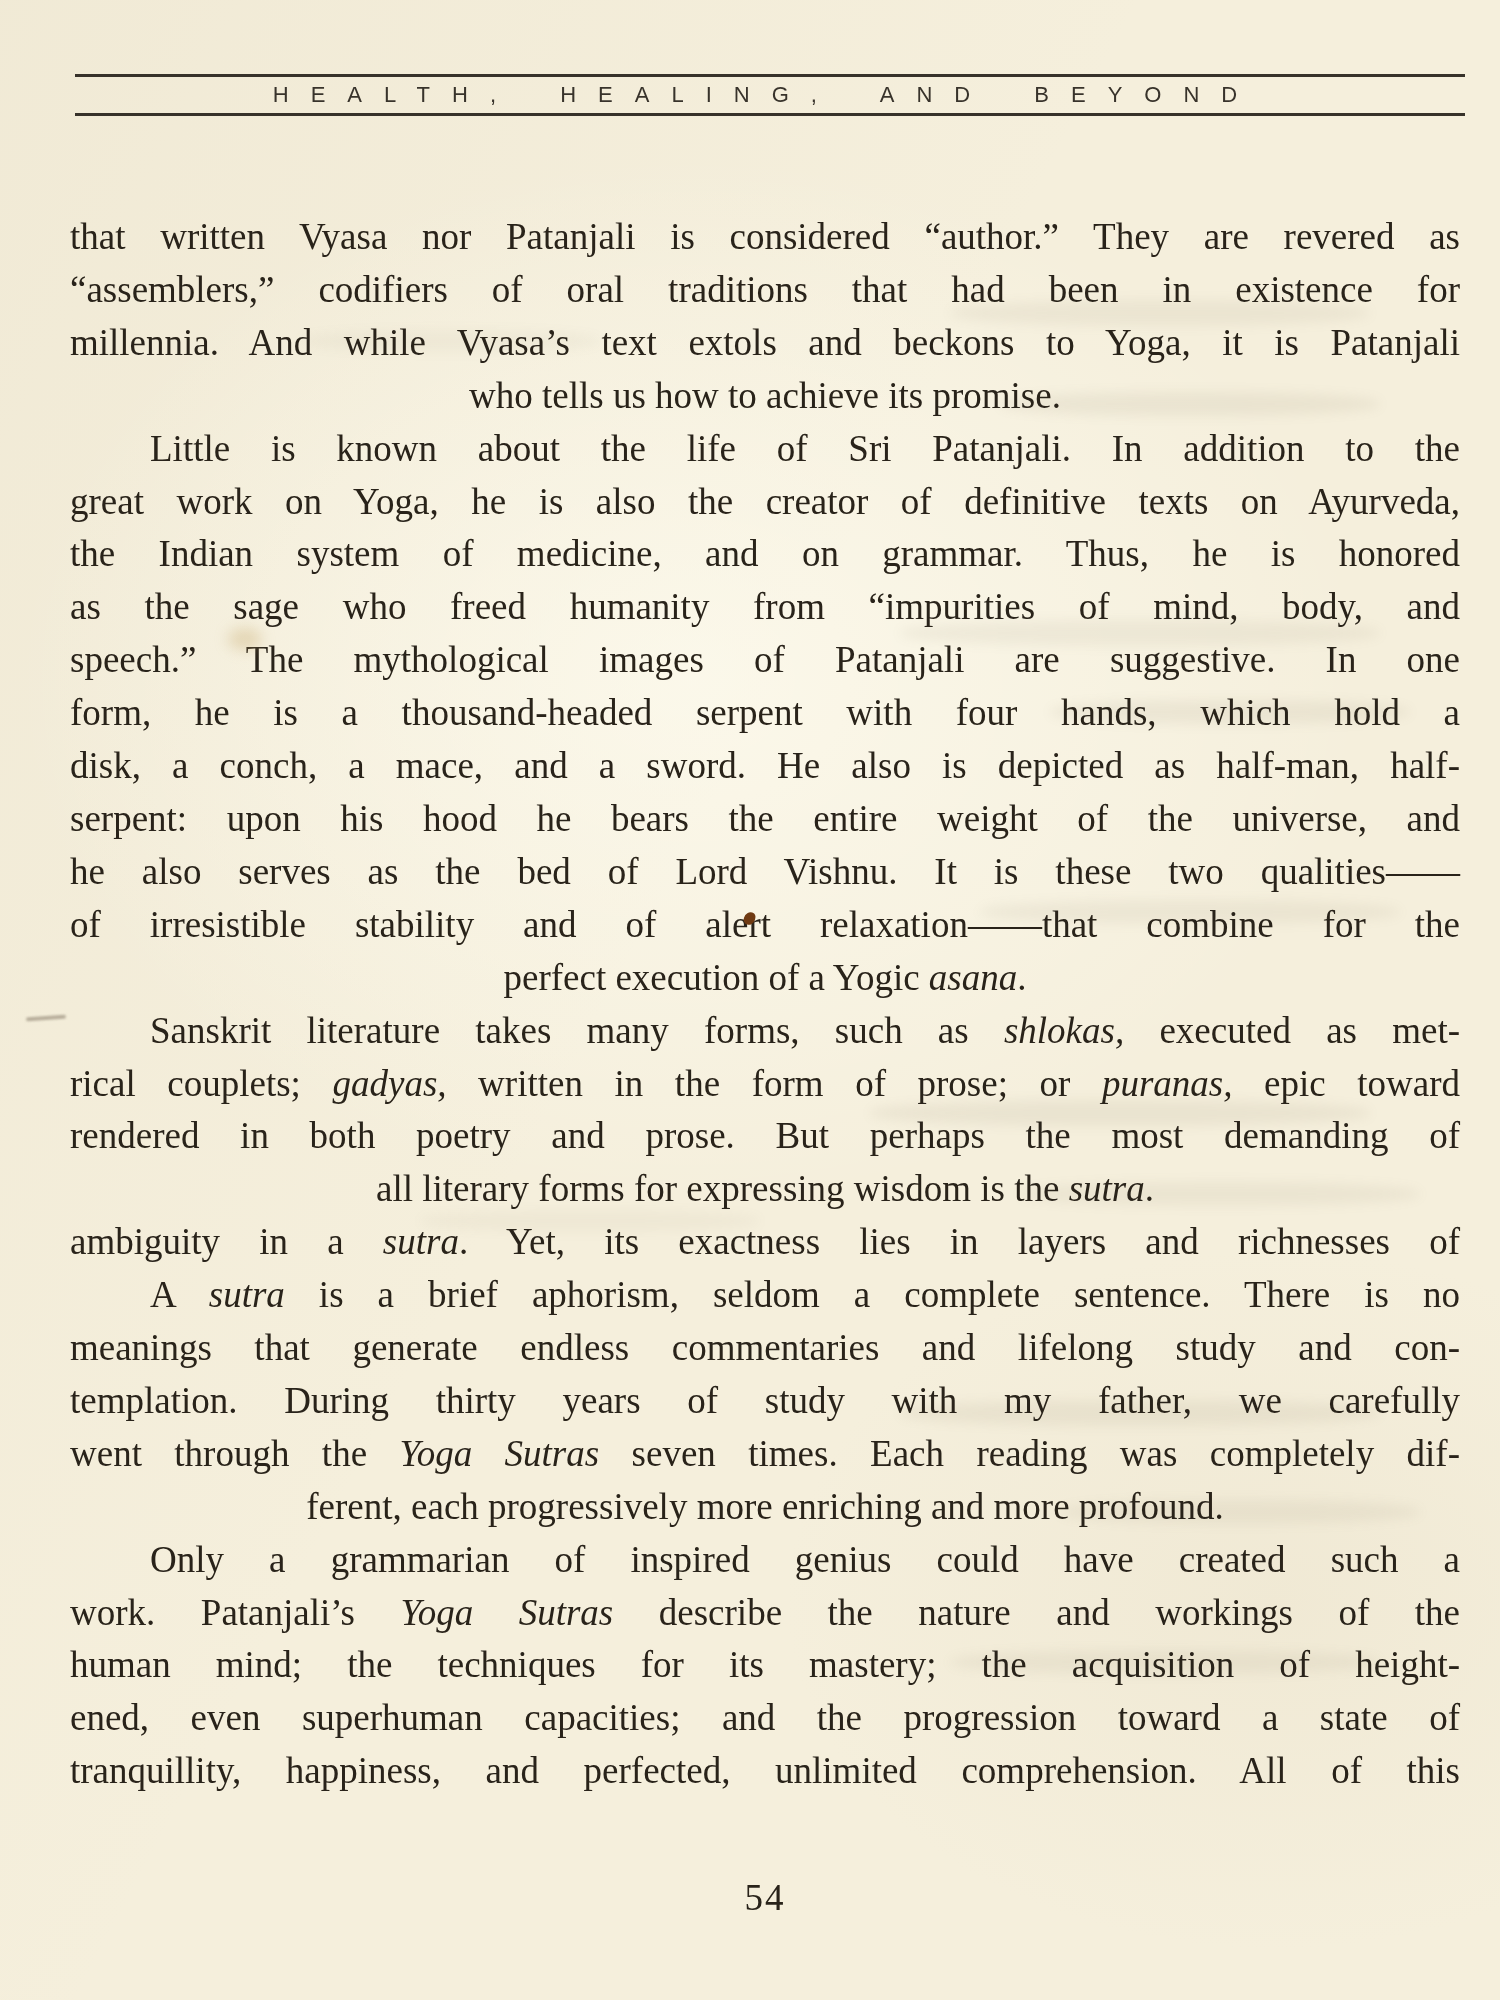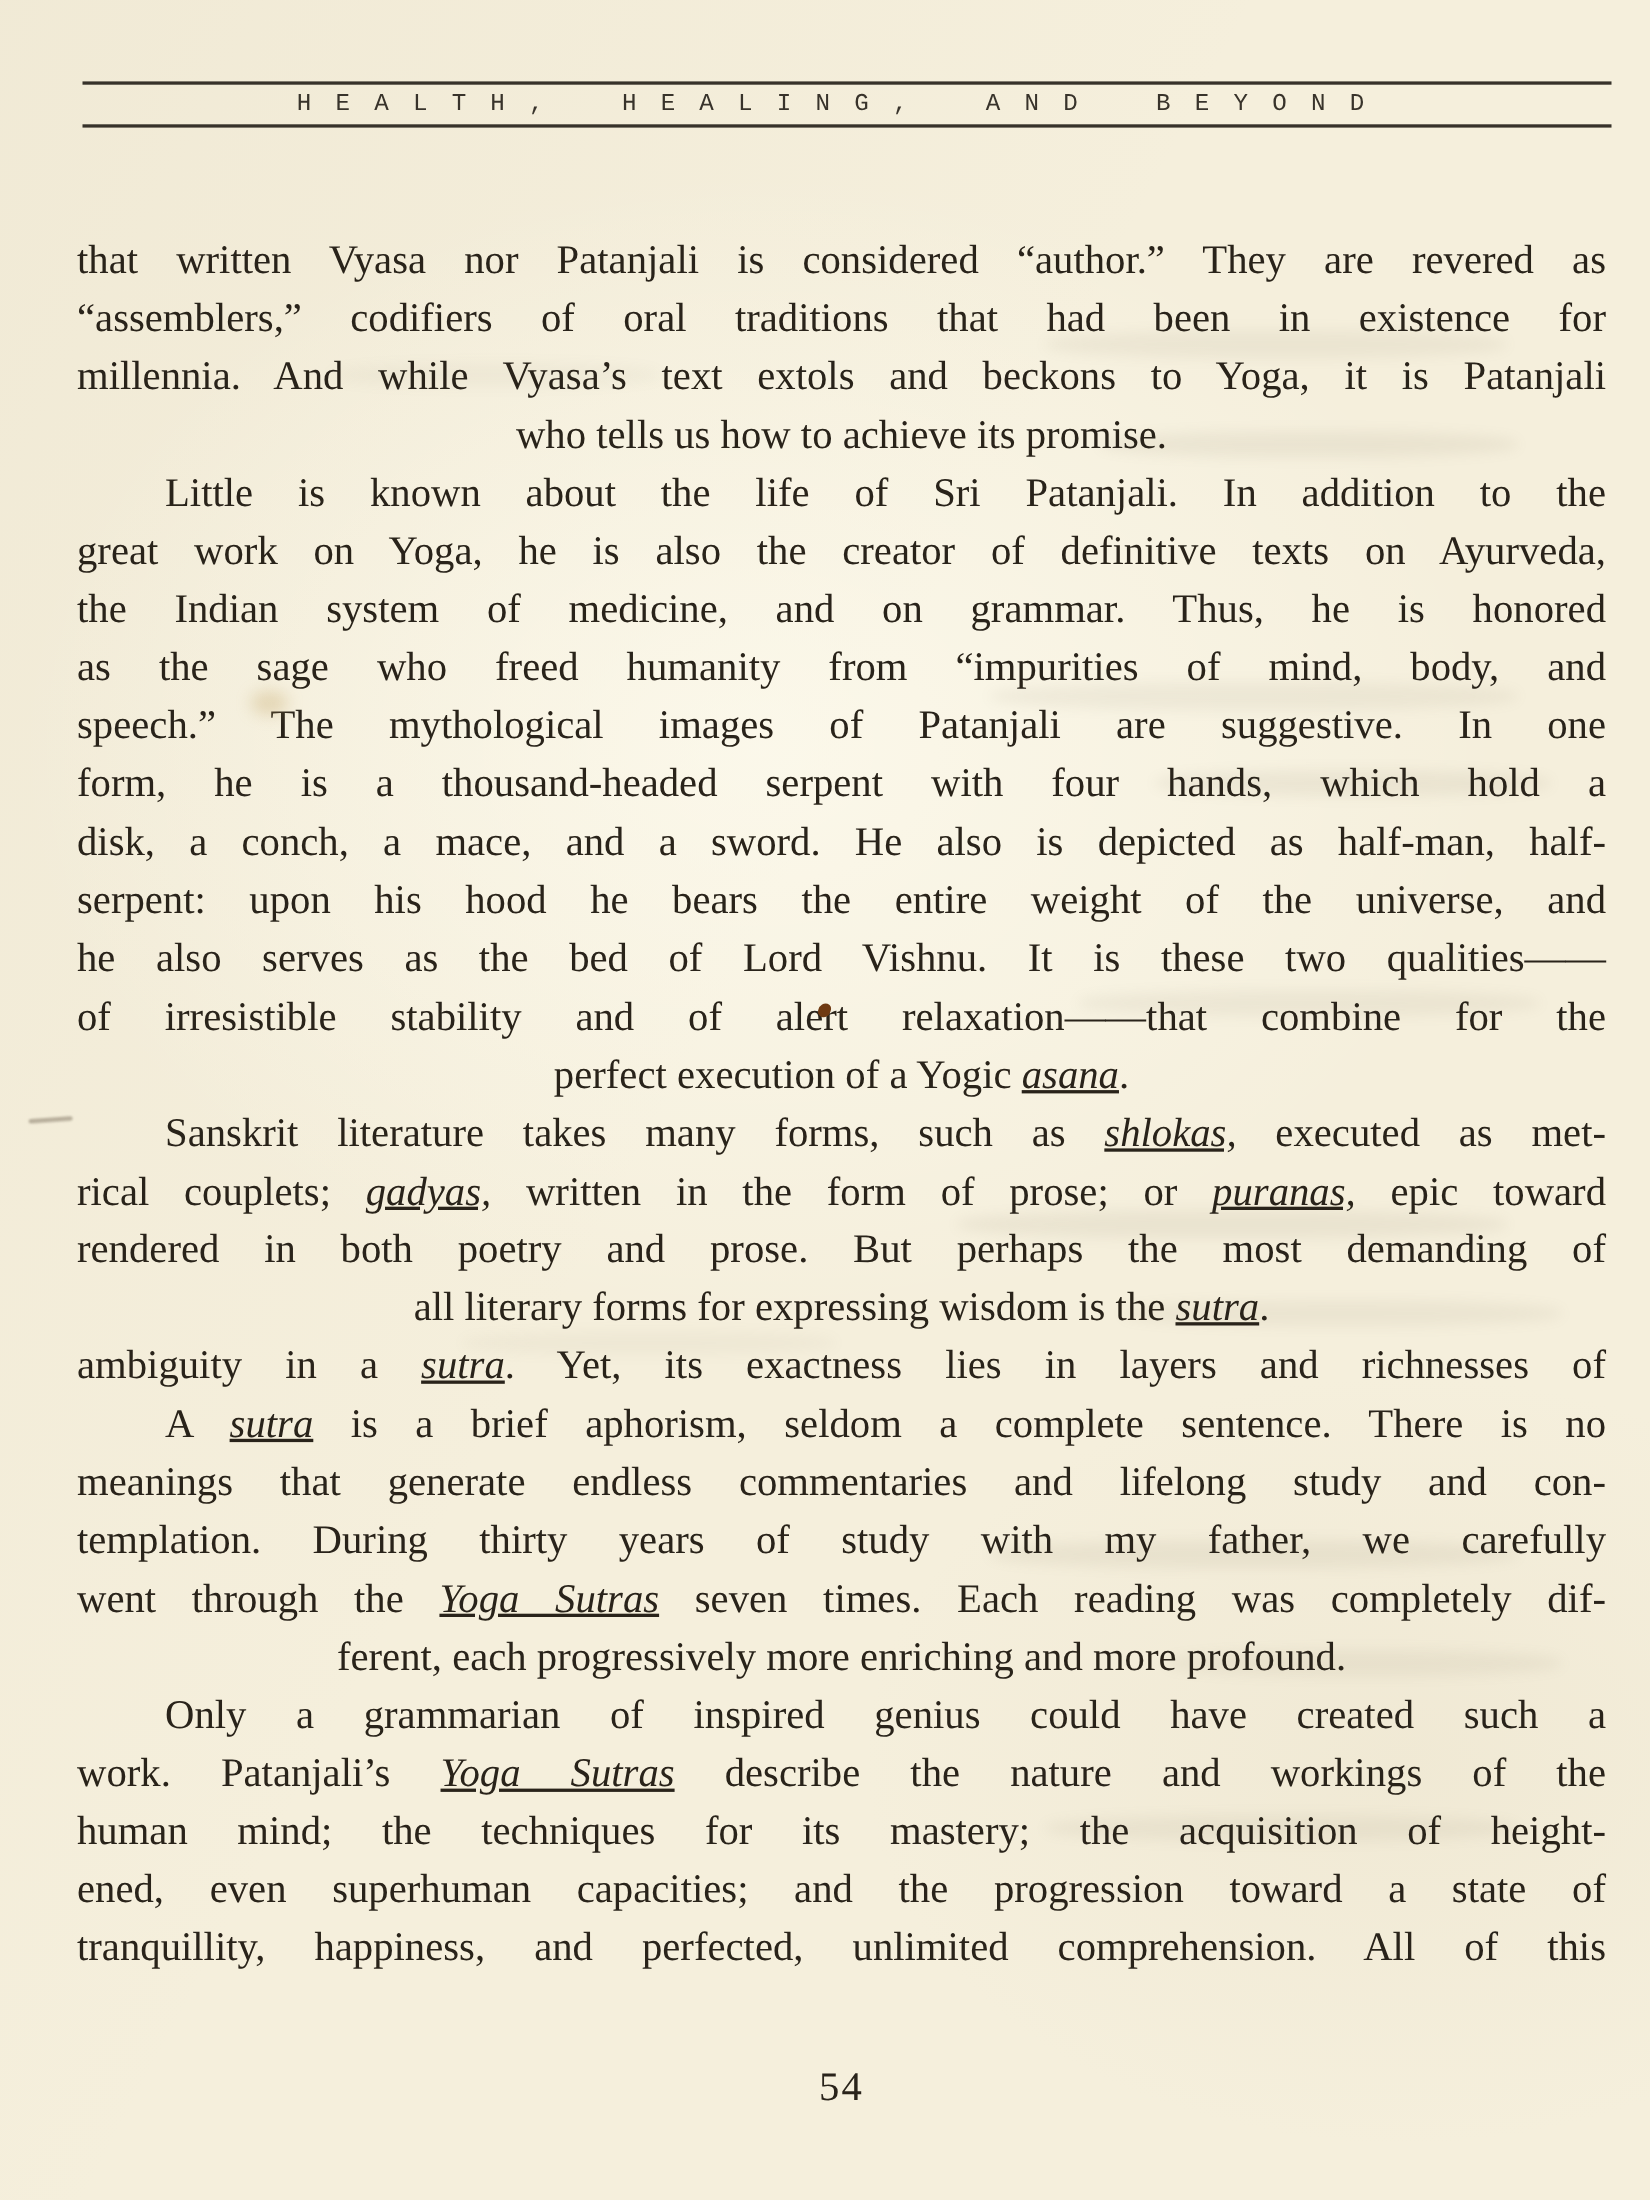--- a/index.html
+++ b/index.html
@@ -19,30 +19,30 @@
       var(--paper);
     font-family:"Liberation Serif", serif;
     color:var(--ink);
   }
   
   .rule{position:absolute;left:75px;width:1390px;height:3px;background:var(--rule);}
   .rule-top{top:74px;}
   .rule-bottom{top:113px;}
   .header-title{
     position:absolute;top:82px;left:0;width:1500px;padding-left:32px;box-sizing:border-box;
-    text-align:center;font-family:Liberation Mono, monospace;
+    text-align:center;font-family:Liberation Sans, sans-serif;
     font-size:22px;line-height:26px;letter-spacing:22px;word-spacing:14px;
     color:var(--header-ink);white-space:nowrap;
   }
   
   .body-text{position:absolute;left:70px;top:211px;width:1390px;}
   .line{line-height:52.9px;font-size:37px;text-align:center;}
   .line.j{text-align:justify;text-align-last:justify;}
   .line.ind{text-indent:80px;}
-  .it{font-style:italic;text-decoration:underline;}
+  .it{font-style:italic;}
   
   .folio{position:absolute;top:1876px;left:70px;width:1390px;text-align:center;
     font-size:37px;line-height:44px;color:var(--ink);letter-spacing:2px;}
   
   .ghosting,.blemishes{position:absolute;inset:0;pointer-events:none;}
   .ghost{position:absolute;background:#8d8268;border-radius:45%;filter:blur(6px);}
   .speck{position:absolute;left:744px;top:912px;width:11px;height:13px;background:#6f3a12;
     border-radius:60% 40% 55% 45%;transform:rotate(18deg);}
   .stain{position:absolute;left:228px;top:628px;width:34px;height:22px;background:rgba(193,162,96,.32);
     border-radius:50%;filter:blur(7px);}

